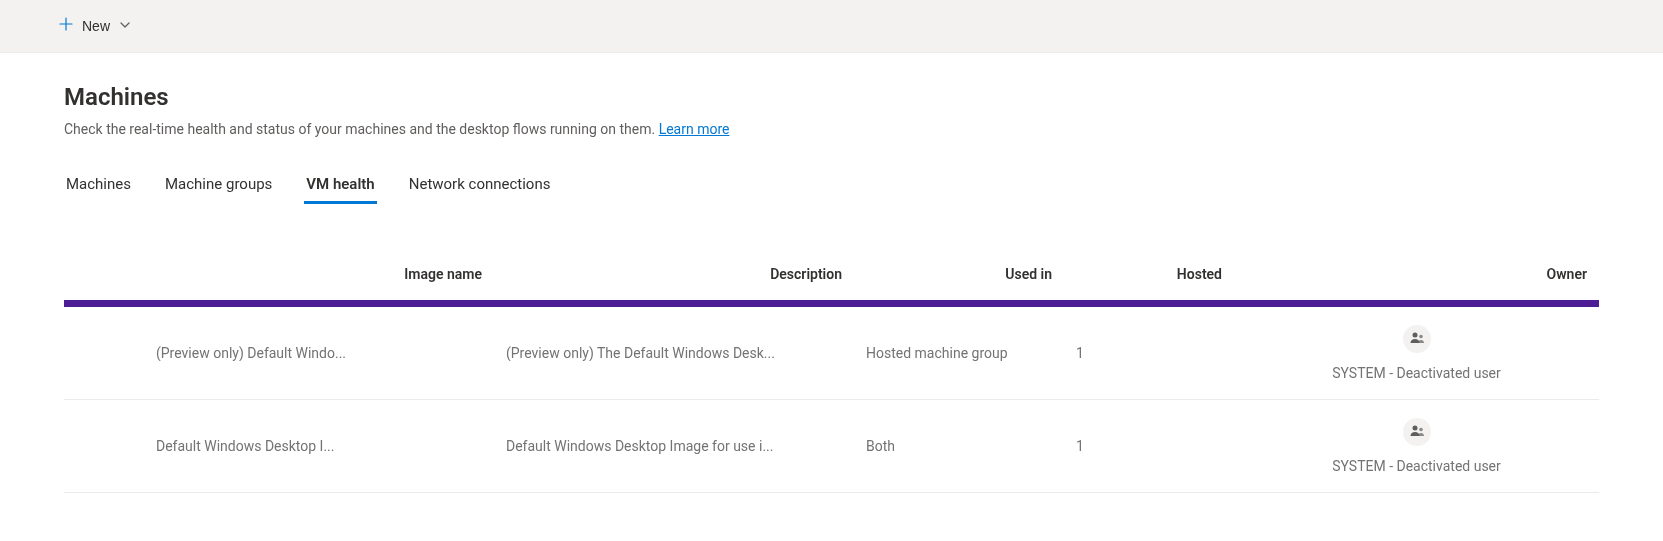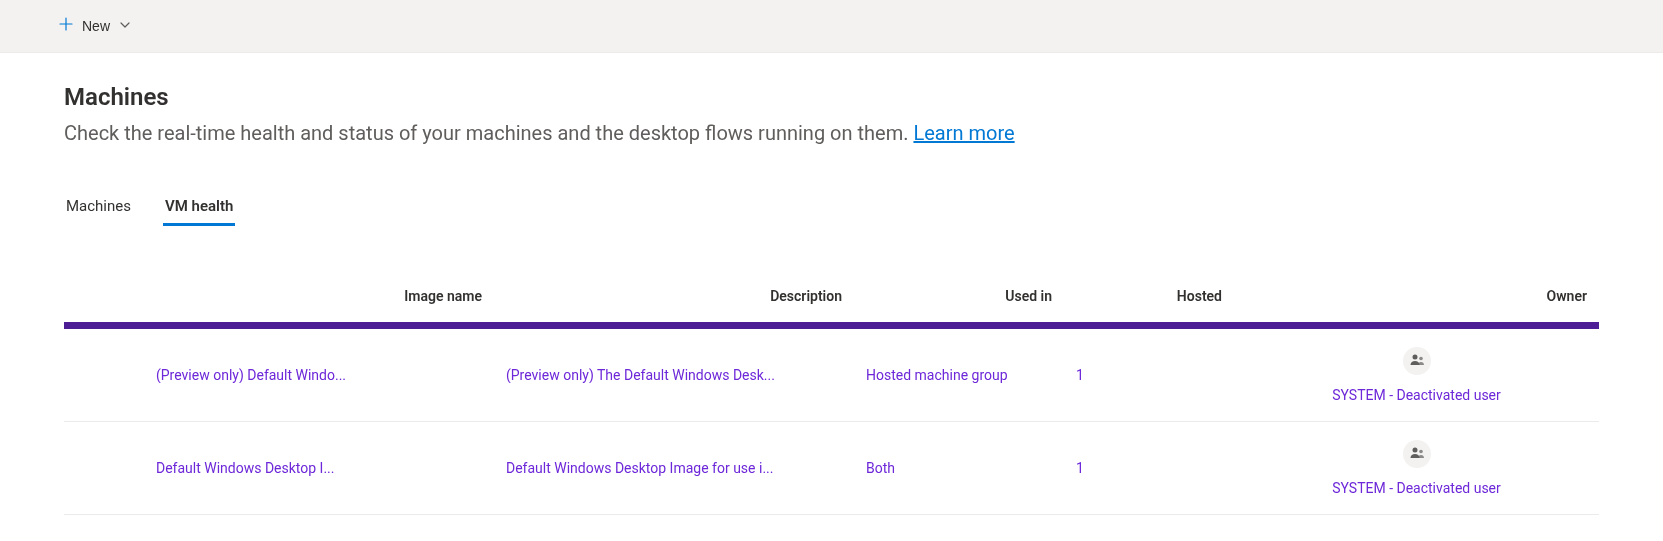--- a/index.html
+++ b/index.html
@@ -44,23 +44,23 @@
     .content {
       padding: 30px 64px;
     }
     .page-title {
       font-size: 24px;
       font-weight: 600;
       color: #323130;
       margin-bottom: 10px;
     }
     .page-subtitle {
-      font-size: 20px;
+      font-size: 14px;
       color: #605e5c;
-      margin-bottom: 44px;
+      margin-bottom: 30px;
     }
     .learn-more {
       color: #0078d4;
       text-decoration: underline;
       cursor: pointer;
     }
     .tabs {
       display: flex;
       gap: 30px;
       margin-bottom: 50px;
@@ -88,21 +88,21 @@
       font-weight: 600;
       font-size: 14px;
       color: #323130;
       padding: 12px 12px 18px 12px;
       border-bottom: 7px solid #4c1d95;
     }
     tbody td {
       padding: 18px 12px;
       border-bottom: 1px solid #edebe9;
       font-size: 14px;
-      color: #6d28d9;
+      color: #737373;
       white-space: nowrap;
       overflow: hidden;
       text-overflow: ellipsis;
     }
     .col-spacer {
       width: 80px;
     }
     .col-name {
       width: 350px;
       max-width: 350px;
@@ -169,21 +169,23 @@
 </div>
 
 <div class="content">
   <h1 class="page-title">Machines</h1>
   <p class="page-subtitle">
     <span>Check the real-time health and status of your machines and the desktop flows running on them. </span><a class="learn-more">Learn more</a>
   </p>
 
   <div class="tabs">
     <div class="tab">Machines</div>
+    <div class="tab">Machine groups</div>
     <div class="tab active">VM health</div>
+    <div class="tab">Network connections</div>
   </div>
 
   <div class="table-container">
     <table>
       <thead>
         <tr>
           <th class="col-spacer"></th>
           <th class="col-name">Image name</th>
           <th class="col-desc">Description</th>
           <th class="col-used">Used in</th>

